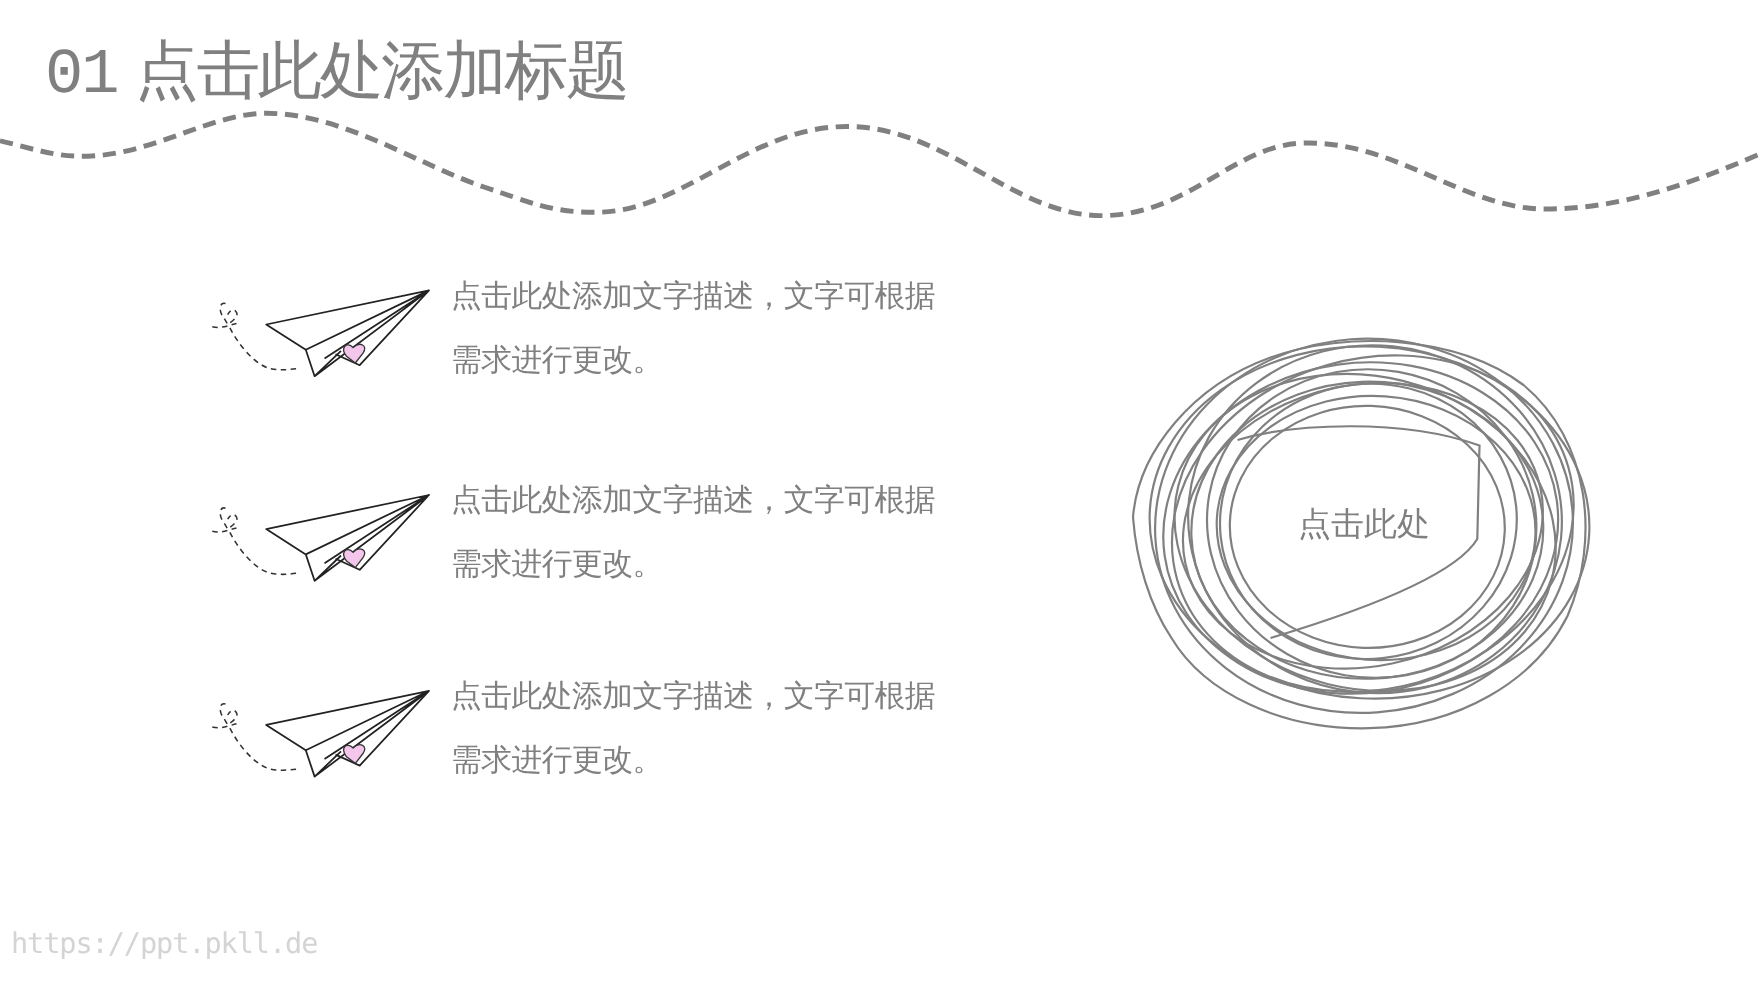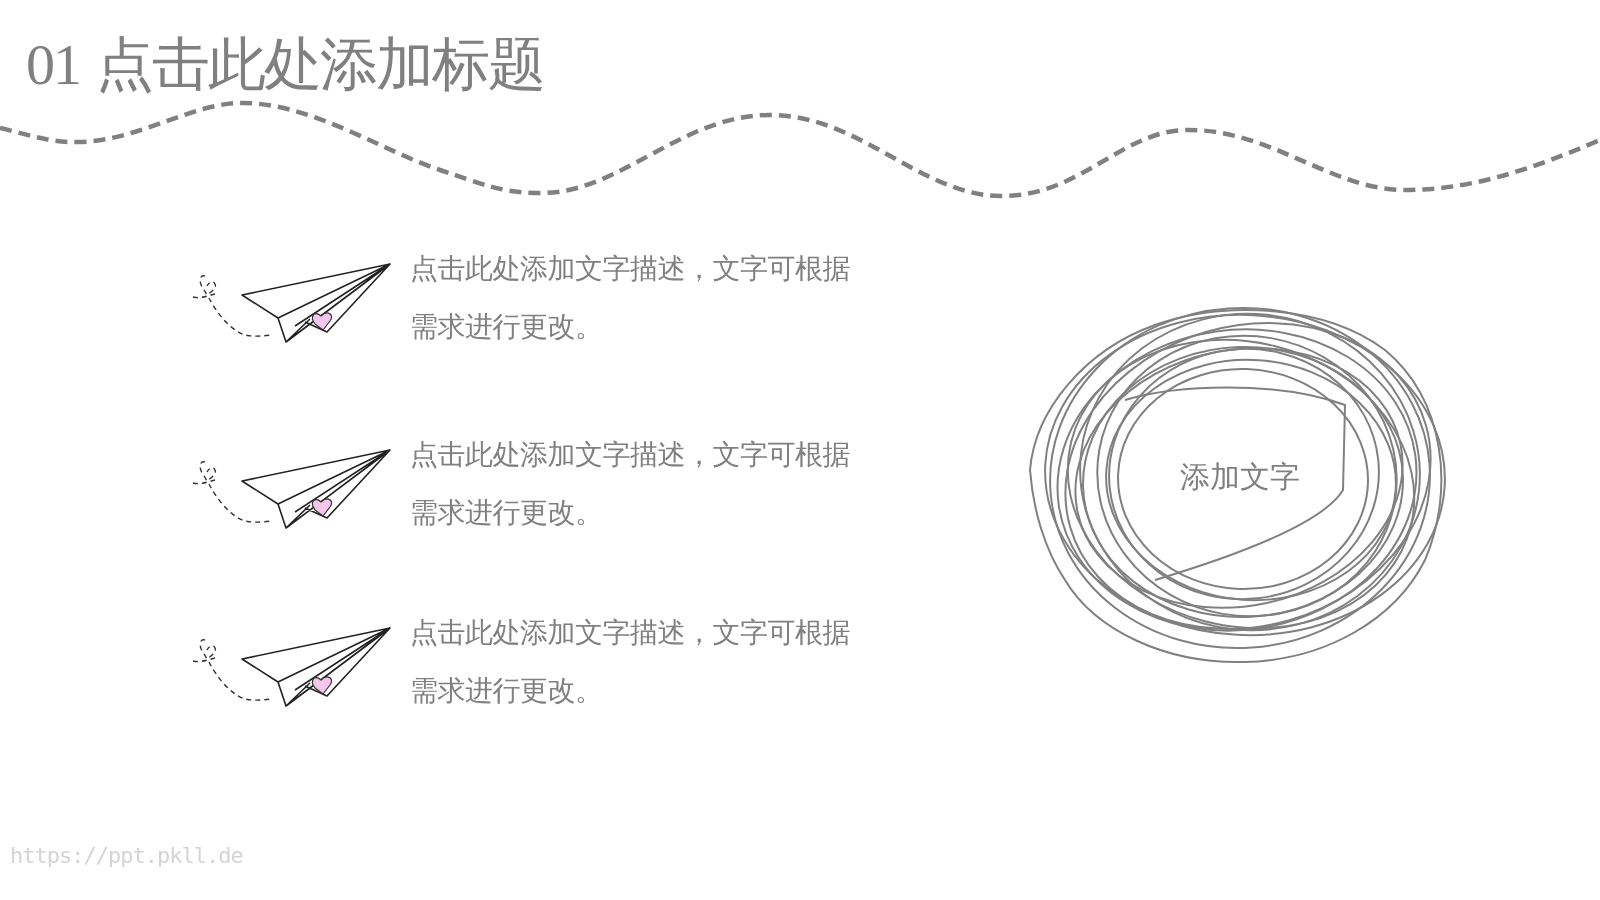--- a/index.html
+++ b/index.html
@@ -7,36 +7,36 @@
       width: 1600px; height: 900px; position: relative; overflow: hidden;
       background: #ffffff;
       font-family: "DejaVu Sans", "Liberation Sans", sans-serif;
       color: #7f7f7f;
     }
     .title {
       position: absolute; left: 26px; top: 30px;
       font-size: 58px; letter-spacing: -2px; color: #808080;
       white-space: nowrap; line-height: 68px;
     }
-    .title .num { font-family: Liberation Serif, serif; font-weight: normal; margin-right: 16px; }
+    .title .num { font-family: Liberation Mono, monospace; font-weight: normal; margin-right: 16px; margin-left: 15px; }
     .wave { position: absolute; left: 0; top: 0; }
     .item { position: absolute; left: 185px; width: 780px; height: 120px; }
     .item .plane { position: absolute; left: 0; top: 0; }
     .item .desc {
       position: absolute; left: 225px; top: 0; width: 540px;
       font-size: 28px; line-height: 58px; color: #808080; letter-spacing: -0.5px;
     }
     .scribble { position: absolute; left: 1025px; top: 290px; }
     .circle-text {
       position: absolute; left: 1160px; top: 448px; width: 160px;
       text-align: center; font-size: 30px; line-height: 58px; color: #808080;
     }
     .watermark {
       position: absolute; left: 10px; top: 843px;
-      font-size: 22px; color: #d4d4d4; font-family: "DejaVu Sans Mono", monospace; letter-spacing: -1px;
+      font-size: 26px; color: #d4d4d4; font-family: "DejaVu Sans Mono", monospace; letter-spacing: -1px;
     }
   </style>
 </head>
 <body>
 
 <div class="title">
   <span class="num">01</span><span>点击此处添加标题</span>
 </div>
 
 <svg class="wave" width="1600" height="220" viewBox="0 0 1600 220">
@@ -91,16 +91,16 @@
     <ellipse cx="226" cy="190" rx="145" ry="120" transform="rotate(4 226 190)"></ellipse>
     <ellipse cx="219" cy="184" rx="135" ry="125" transform="rotate(-6 219 184)"></ellipse>
     <ellipse cx="216" cy="194" rx="175" ry="142" transform="rotate(14 216 194)"></ellipse>
     <ellipse cx="223" cy="186" rx="185" ry="150" transform="rotate(-16 223 186)"></ellipse>
     <ellipse cx="218" cy="189" rx="125" ry="110" transform="rotate(2 218 189)"></ellipse>
     <path d="M5,180 C10,120 60,60 130,35 C200,10 300,15 360,60 C420,110 430,200 400,270 C370,330 300,370 220,372 C140,374 70,340 40,290 C20,260 8,220 5,180 Z"></path>
     <path d="M100,110 C150,95 250,90 320,115 L318,200 C300,230 230,260 130,290"></path>
   </g>
 </svg>
 <div class="circle-text">
-  <div>添加文字</div>
+  <div>点击此处</div>
 </div>
 
 <div class="watermark">https://ppt.pkll.de</div>
 
 </body></html>

